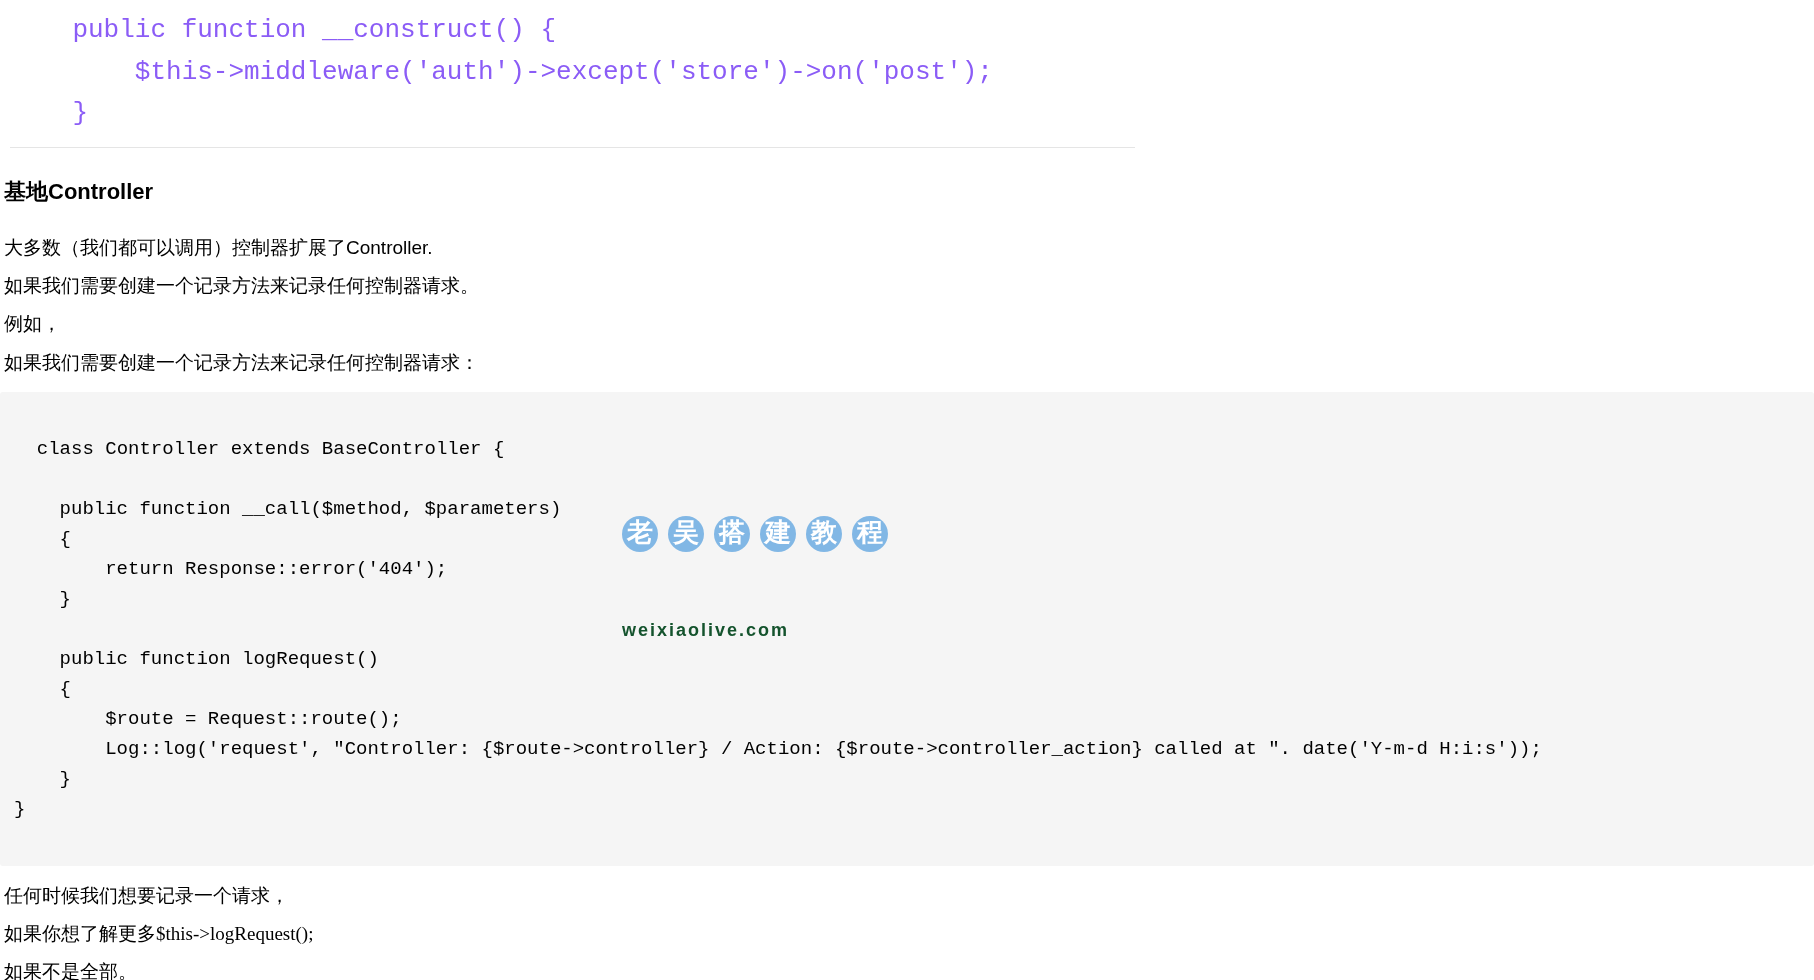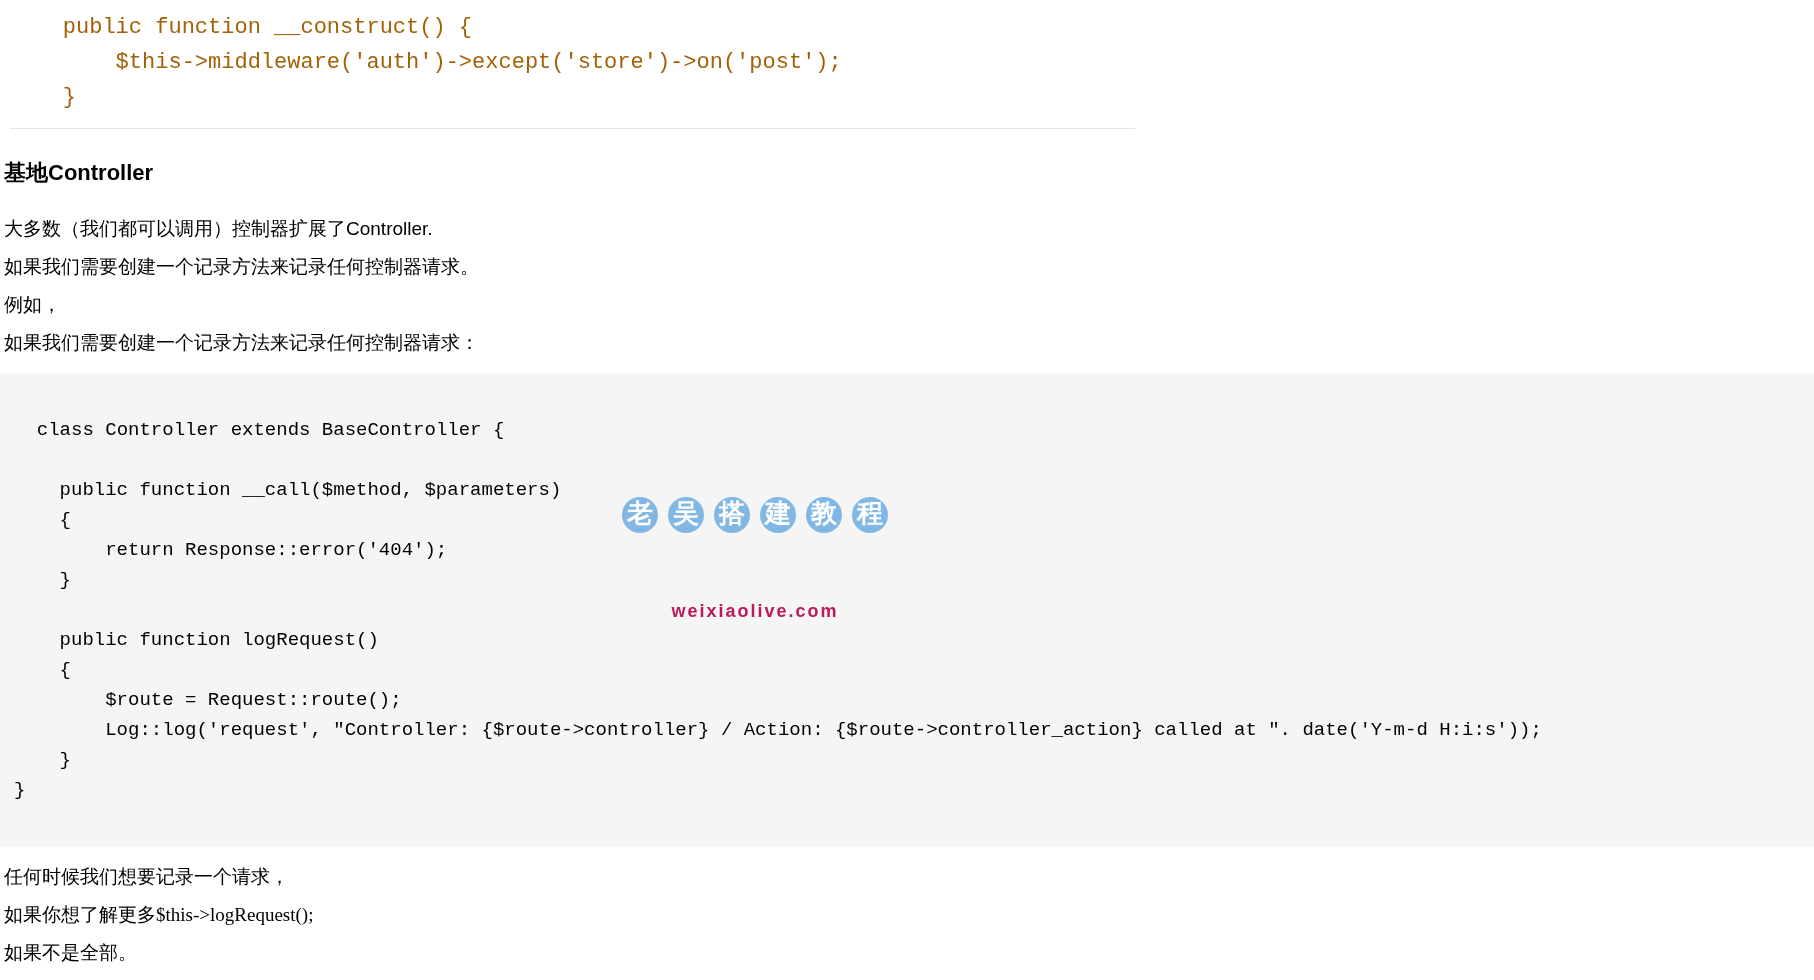--- a/index.html
+++ b/index.html
@@ -10,22 +10,22 @@
     body {
       font-family: -apple-system, BlinkMacSystemFont, "Segoe UI", "PingFang SC", "Hiragino Sans GB", "Microsoft YaHei", sans-serif;
       background: #ffffff;
       color: #000000;
       font-size: 19px;
       line-height: 1.7;
       padding: 10px 0;
     }
     .code-block-top {
       font-family: "SF Mono", Monaco, Menlo, Consolas, "Courier New", monospace;
-      font-size: 22px;
-      color: #a16207;
+      font-size: 26px;
+      color: #8b5cf6;
       padding: 0 0 12px 0;
       margin-bottom: 8px;
       border-bottom: 1px solid #e5e5e5;
       white-space: pre;
       line-height: 1.6;
     }
     .code-block-top-wrapper {
       width: 62%;
       margin-left: 10px;
     }
@@ -69,24 +69,24 @@
       color: #ffffff;
       font-size: 26px;
       font-weight: bold;
       display: flex;
       align-items: center;
       justify-content: center;
       line-height: 1;
     }
     .wm-url {
       margin-top: 4px;
-      color: #be185d;
+      color: #14532d;
       font-size: 18px;
       letter-spacing: 2px;
-      text-align: center;
+      text-align: left;
       font-weight: 600;
       font-family: -apple-system, sans-serif;
     }
     .inline-code {
       font-family: Liberation Serif, serif;
     }
   </style>
 </head>
 <body>
 

